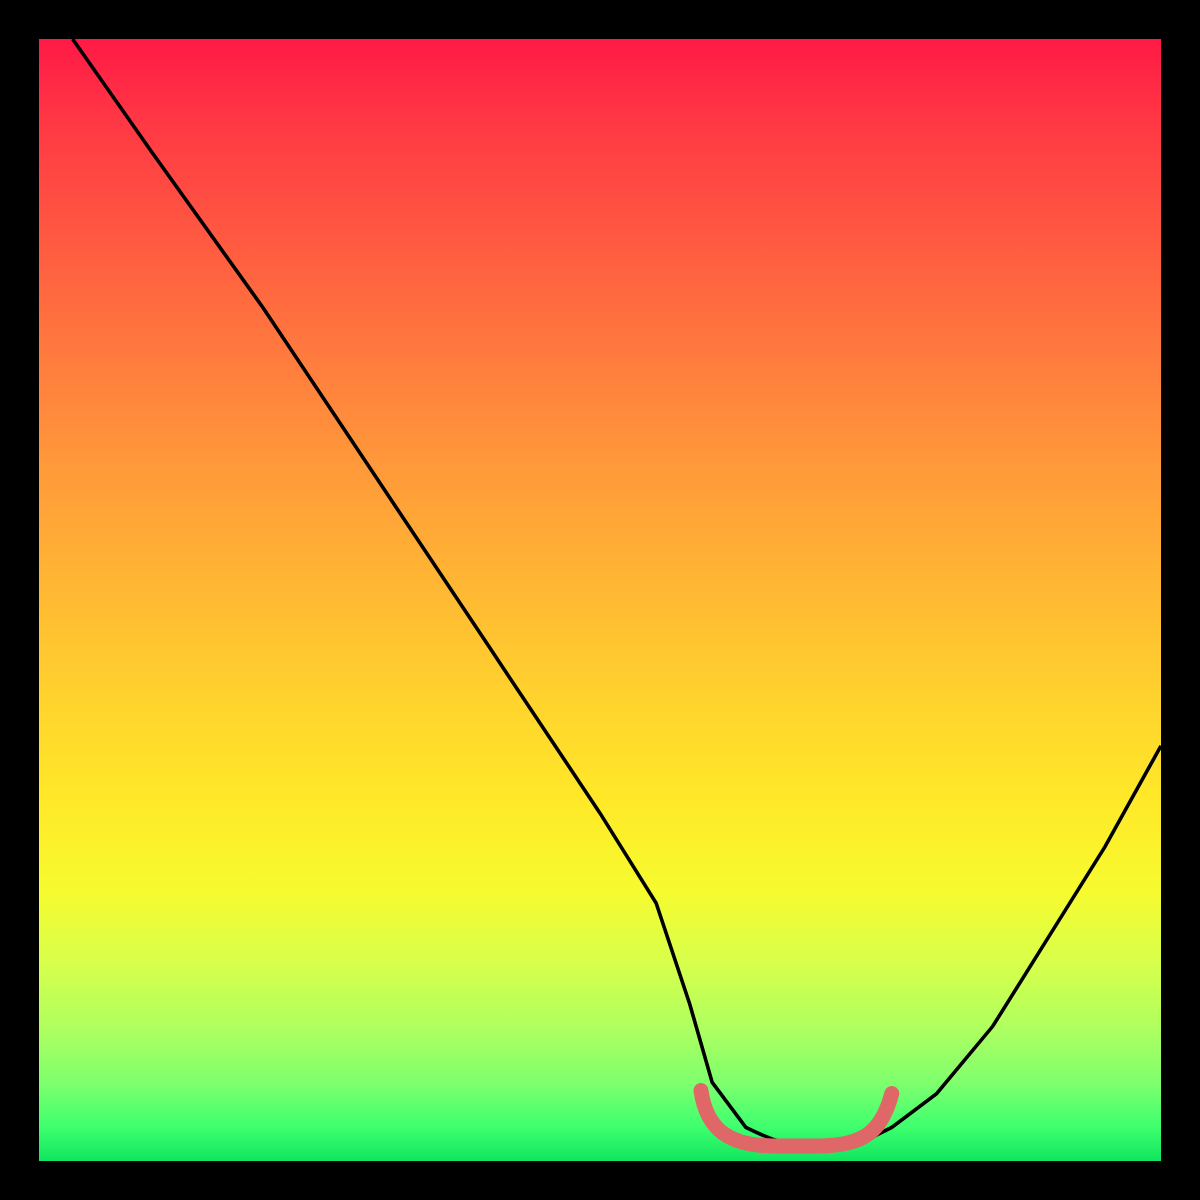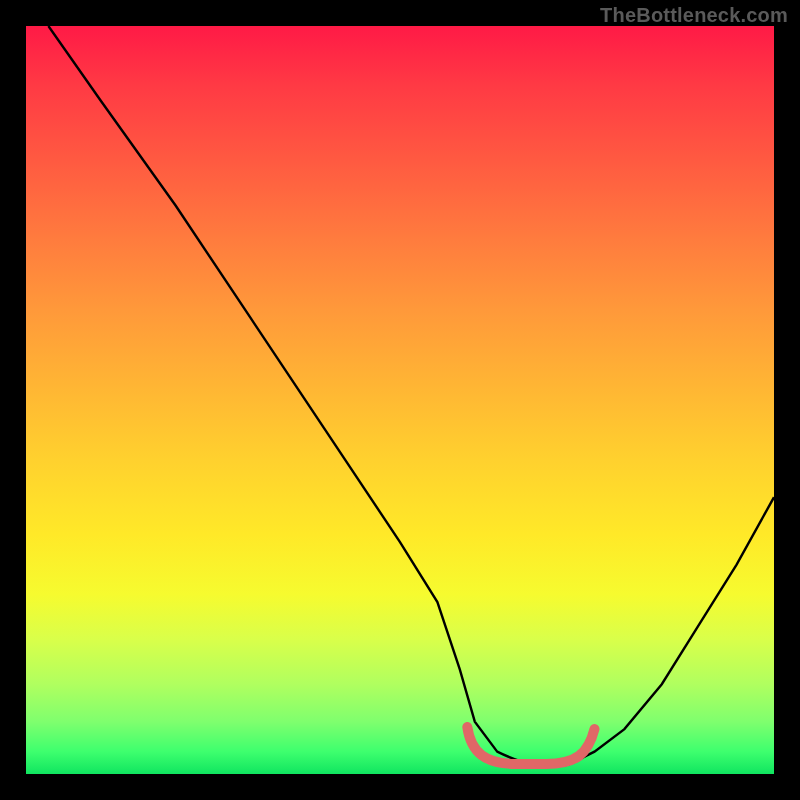--- a/index.html
+++ b/index.html
@@ -61,21 +61,20 @@
     font-weight: 600;
     font-size: 20px;
     letter-spacing: 0.2px;
   }
 </style>
 </head>
 <body>
 
 <div class="stage">
 
-  <div class="watermark">TheBottleneck.com</div>
 
   <div class="plot-area">
 
     <div class="gradient"></div>
 
     <svg class="curve-svg" viewBox="0 0 748 748" preserveAspectRatio="none">
 
       <path d="
         M 22.4 0
         L 74.8 74.8

